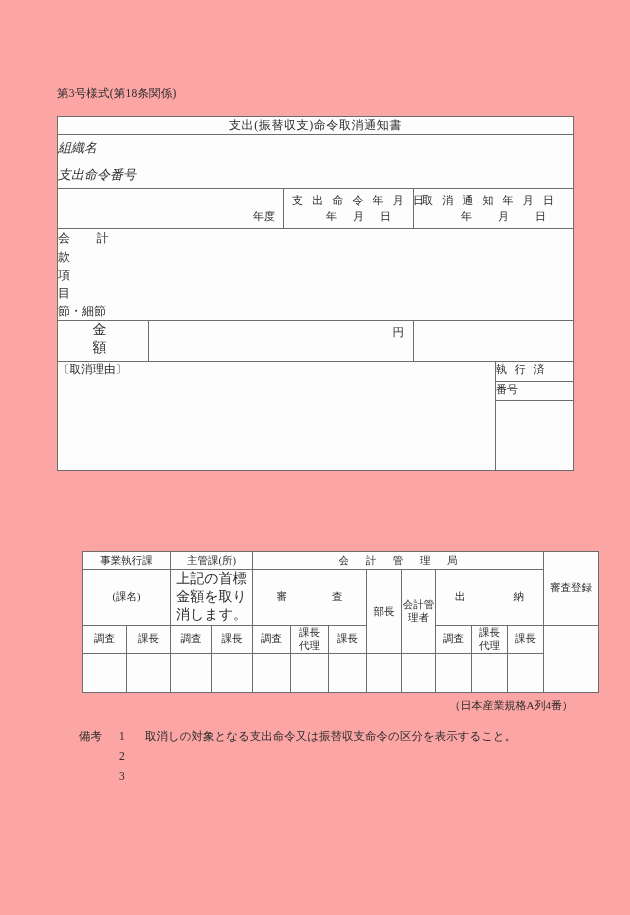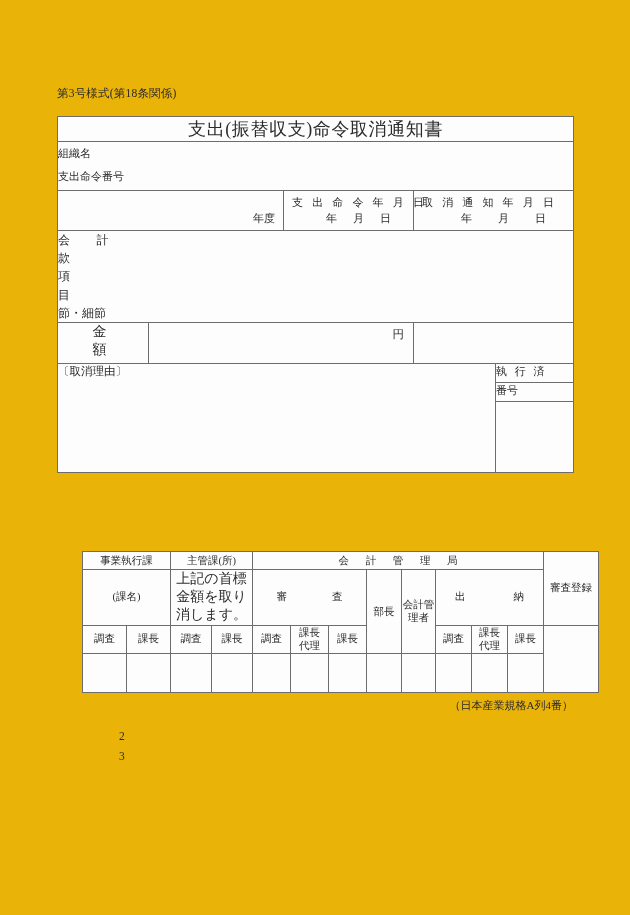--- a/index.html
+++ b/index.html
@@ -11,21 +11,21 @@
     width: 630px;
     height: 915px;
     position: relative;
     font-family: "Liberation Serif", "DejaVu Serif", serif;
     color: #2b2b2b;
     overflow: hidden;
   }
   .page {
     position: absolute;
     inset: 0;
-    background: #eab308;
+    background: #fca5a5;
   }
 
   
   .form-no {
     position: absolute;
     left: 57px;
     top: 86px;
     font-size: 11.5px;
     letter-spacing: 0.2px;
     white-space: nowrap;
@@ -44,29 +44,30 @@
   .form-table td {
     border: 1px solid #6d6d6d;
     padding: 0;
     vertical-align: top;
     background: #fdfdfd;
   }
 
   .title-cell {
     text-align: center;
     padding: 10px 0 11px 0;
-    font-size: 18px;
+    font-size: 12px;
     letter-spacing: 0.6px;
   }
 
   .org-cell {
     padding: 9px 0 9px 9px;
     line-height: 2.05;
-    font-size: 11px;
+    font-size: 13px;
     height: 48px;
+    font-style: italic;
   }
 
   
   .fy-cell {
     height: 38px;
     position: relative;
   }
   .fy-label {
     position: absolute;
     right: 8px;
@@ -359,20 +360,25 @@
       <td></td>
       <td></td>
     </tr>
   </tbody>
     </table>
 
   <div class="paper-note">（日本産業規格A列4番）</div>
 
   <div class="remarks">
     <div class="rrow">
+      <span class="rlabel">備考</span>
+      <span class="rnum">1</span>
+      <span>取消しの対象となる支出命令又は振替収支命令の区分を表示すること。</span>
+    </div>
+    <div class="rrow">
       <span class="rlabel"></span>
       <span class="rnum">2</span>
     </div>
     <div class="rrow">
       <span class="rlabel"></span>
       <span class="rnum">3</span>
     </div>
   </div>
 
 </div>

